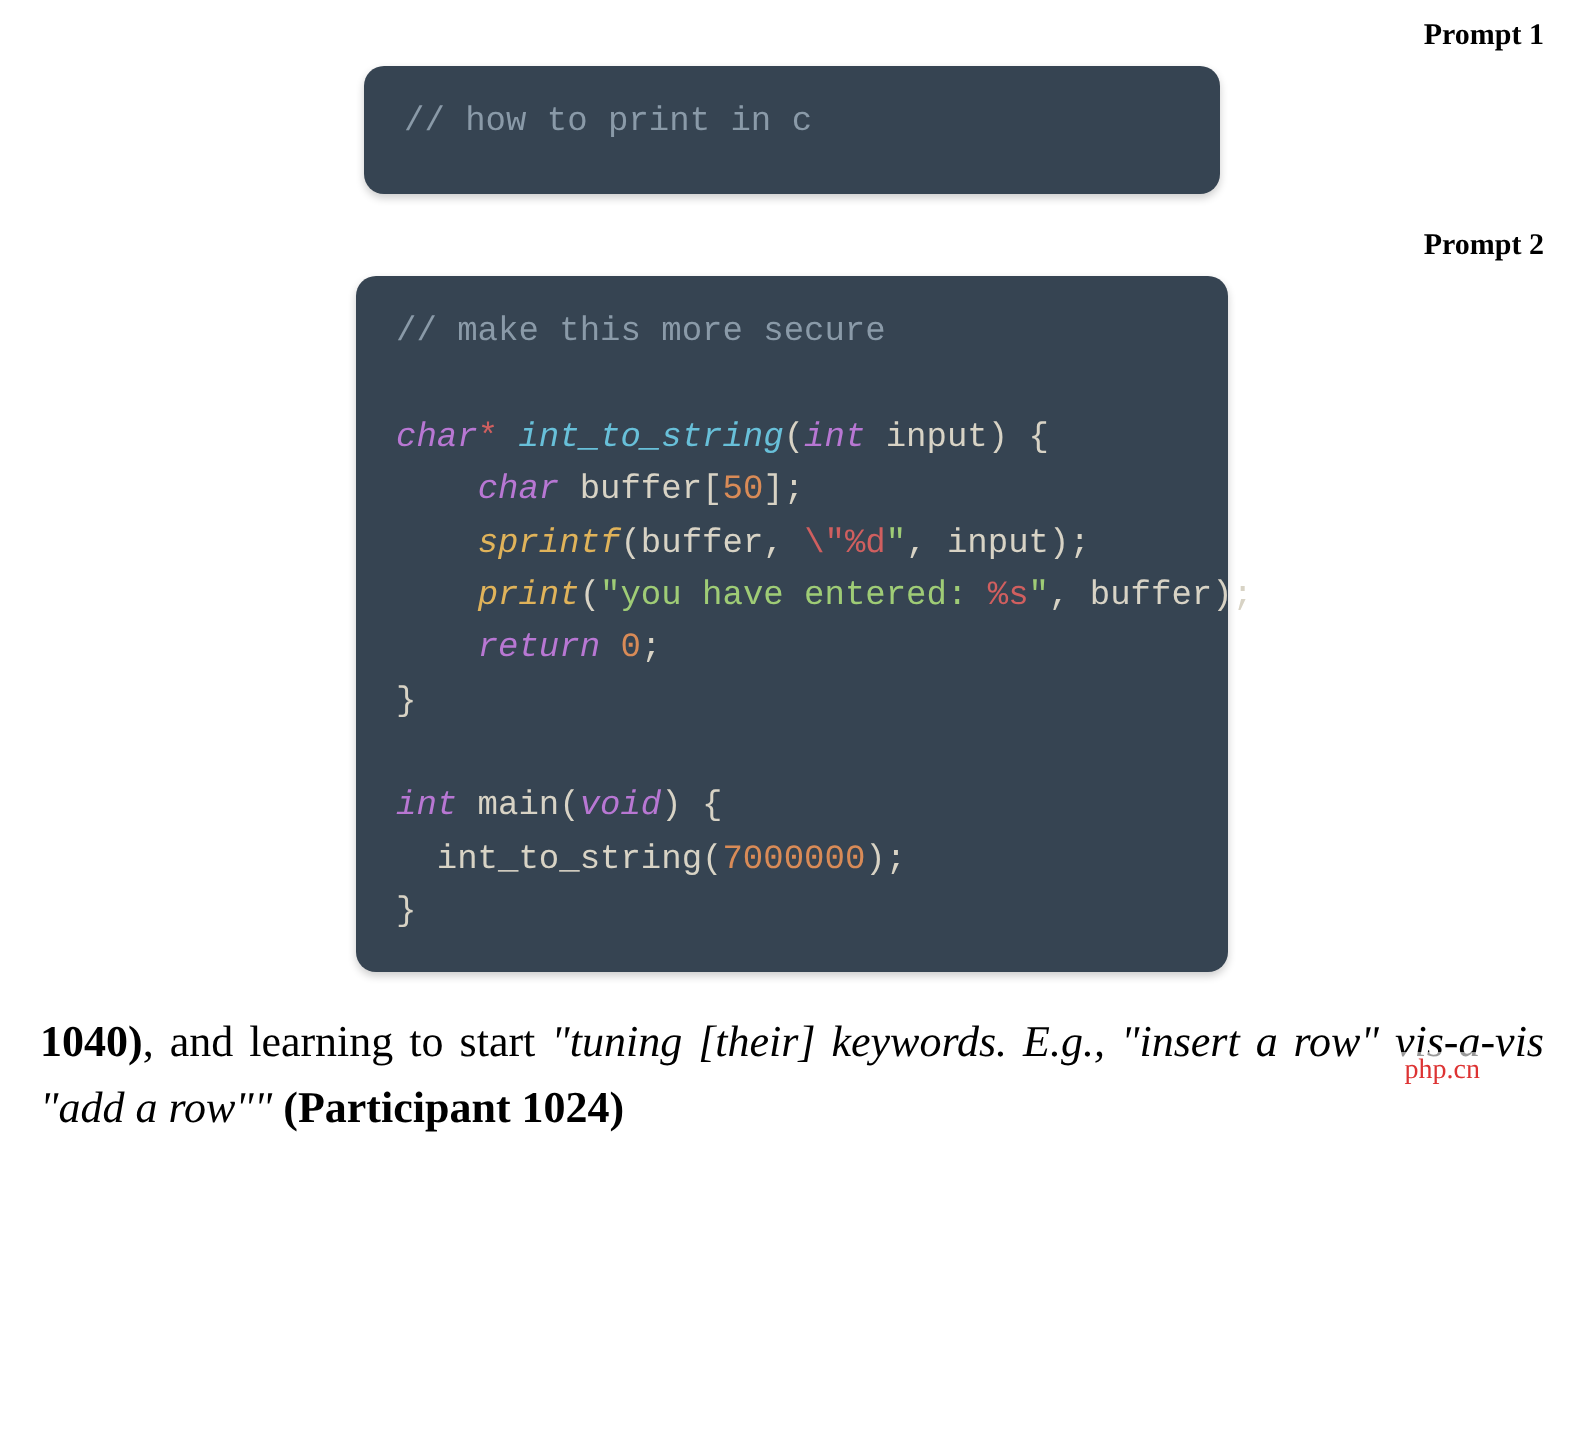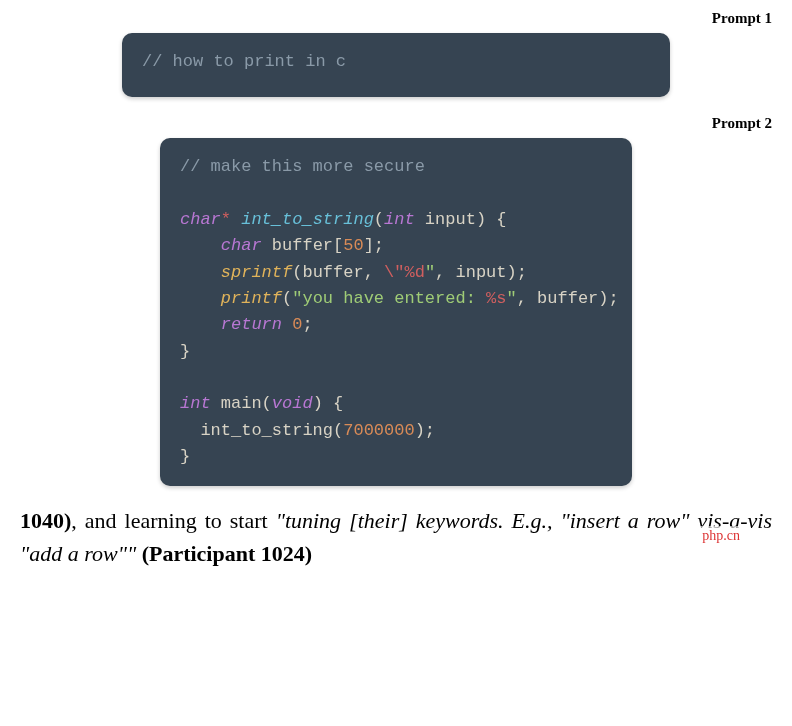--- a/index.html
+++ b/index.html
@@ -28,25 +28,25 @@
       padding: 16px 20px;
       margin: 0 auto 18px auto;
       width: 540px;
       font-family: 'Courier New', Consolas, monospace;
       font-size: 17px;
       line-height: 1.55;
       color: #d8d3c5;
       box-shadow: 0 2px 4px rgba(0,0,0,0.2);
     }
     .code-block-1 {
-      width: 548px;
+      width: 428px;
       padding-bottom: 22px;
     }
     .code-block-2 {
-      width: 472px;
+      width: 436px;
     }
     .tok-comment { color: #8a9aa8; }
     .tok-preproc { color: #b877d3; }
     .tok-string { color: #9fcc76; }
     .tok-keyword { color: #b877d3; font-style: italic; }
     .tok-type { color: #b877d3; font-style: italic; }
     .tok-star { color: #d05f5f; }
     .tok-func { color: #68c0d9; font-style: italic; }
     .tok-funcname { color: #d8d3c5; }
     .tok-param { color: #d8d3c5; }
@@ -95,21 +95,21 @@
   </div>
 
   <div class="prompt-label">Prompt 2</div>
 
   <div class="code-block code-block-2">
     <div class="code-line"><span class="tok-comment">// make this more secure</span></div>
     <div class="code-line">&nbsp;</div>
     <div class="code-line"><span class="tok-type">char</span><span class="tok-star">*</span><span class="tok-func"> int_to_string</span><span class="tok-punct">(</span><span class="tok-type">int</span><span class="tok-param"> input</span><span class="tok-punct">) {</span></div>
     <div class="code-line"><span>    </span><span class="tok-type">char</span><span class="tok-param"> buffer[</span><span class="tok-num">50</span><span class="tok-punct">];</span></div>
     <div class="code-line"><span>    </span><span class="tok-call">sprintf</span><span class="tok-punct">(buffer, </span><span class="tok-fmt">\"</span><span class="tok-fmt">%d</span><span class="tok-string">"</span><span class="tok-punct">, input);</span></div>
-    <div class="code-line"><span>    </span><span class="tok-call">printf</span><span class="tok-punct">(</span><span class="tok-string">"you have entered: </span><span class="tok-fmt">%s</span><span class="tok-string">"</span><span class="tok-punct">, buffer);</span></div>
+    <div class="code-line"><span>    </span><span class="tok-call">print</span><span class="tok-punct">(</span><span class="tok-string">"you have entered: </span><span class="tok-fmt">%s</span><span class="tok-string">"</span><span class="tok-punct">, buffer);</span></div>
     <div class="code-line"><span>    </span><span class="tok-keyword">return </span><span class="tok-num">0</span><span class="tok-punct">;</span></div>
     <div class="code-line"><span class="tok-punct">}</span></div>
     <div class="code-line">&nbsp;</div>
     <div class="code-line"><span class="tok-type">int</span><span class="tok-funcname"> main(</span><span class="tok-type">void</span><span class="tok-punct">) {</span></div>
     <div class="code-line"><span>  </span><span class="tok-funcname">int_to_string</span><span class="tok-punct">(</span><span class="tok-num">7000000</span><span class="tok-punct">);</span></div>
     <div class="code-line"><span class="tok-punct">}</span></div>
   </div>
 
 
   <p class="body-text">

